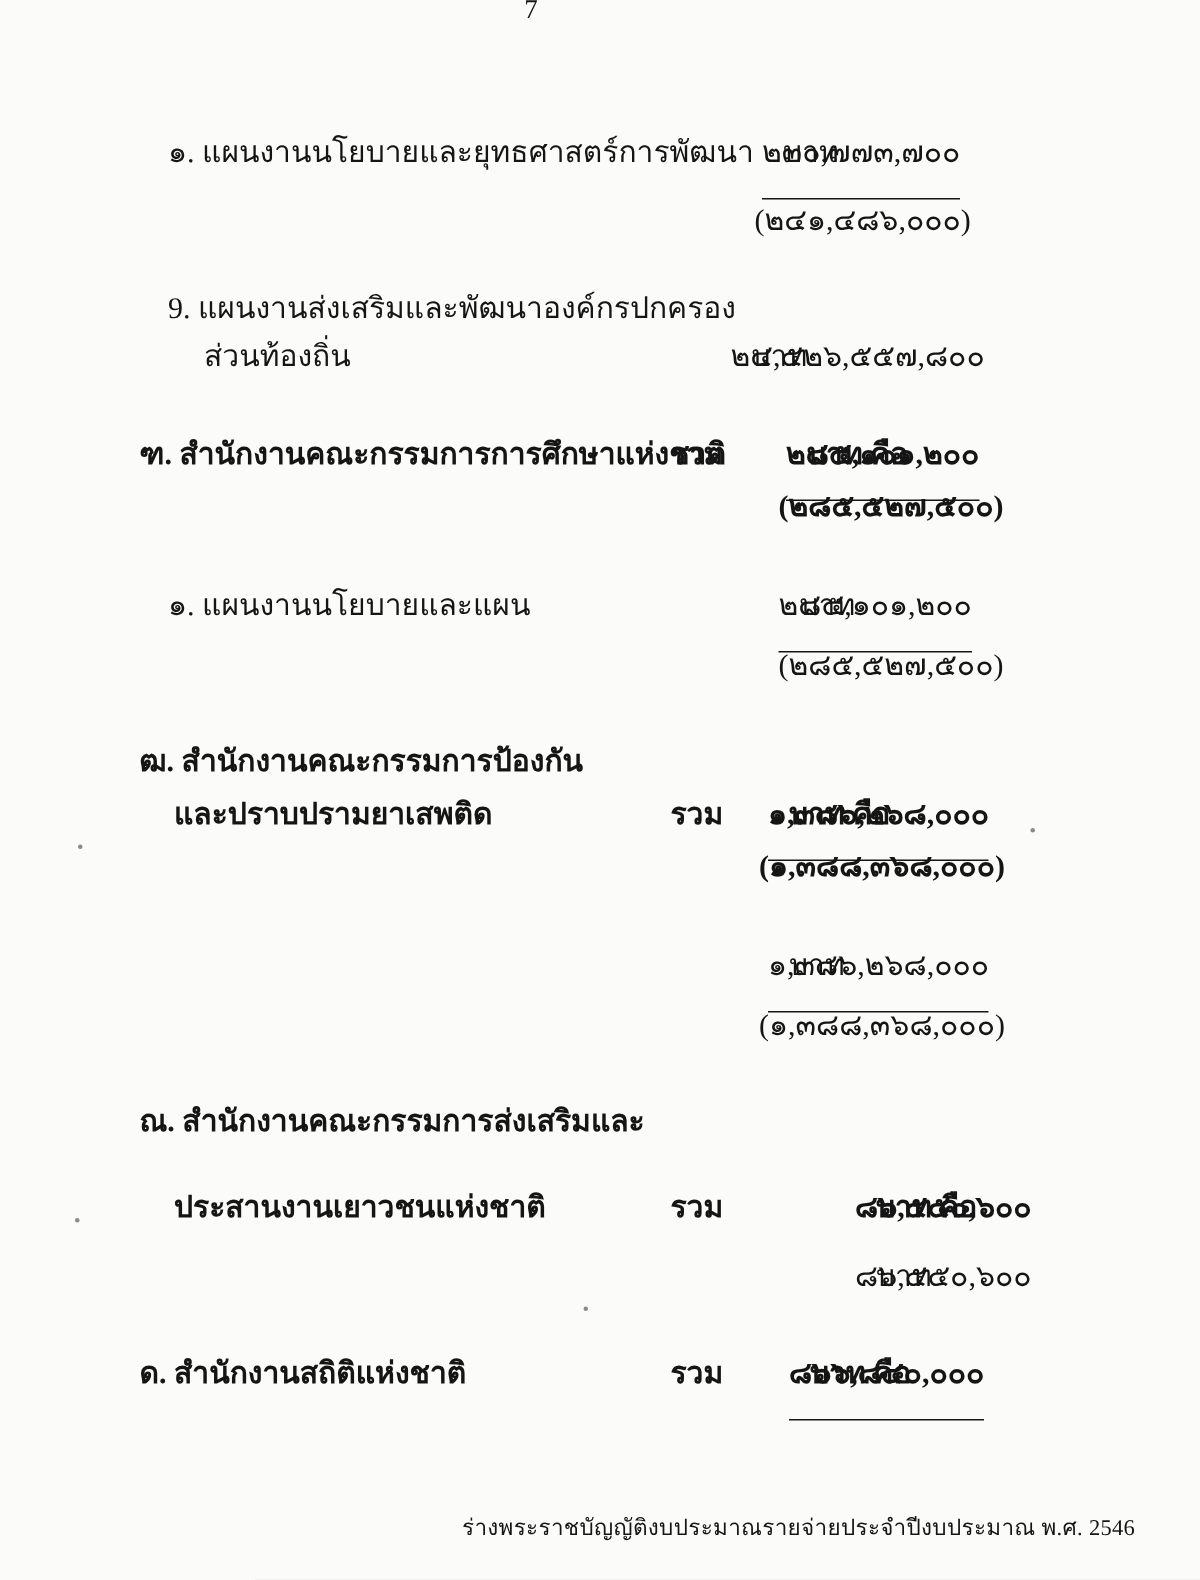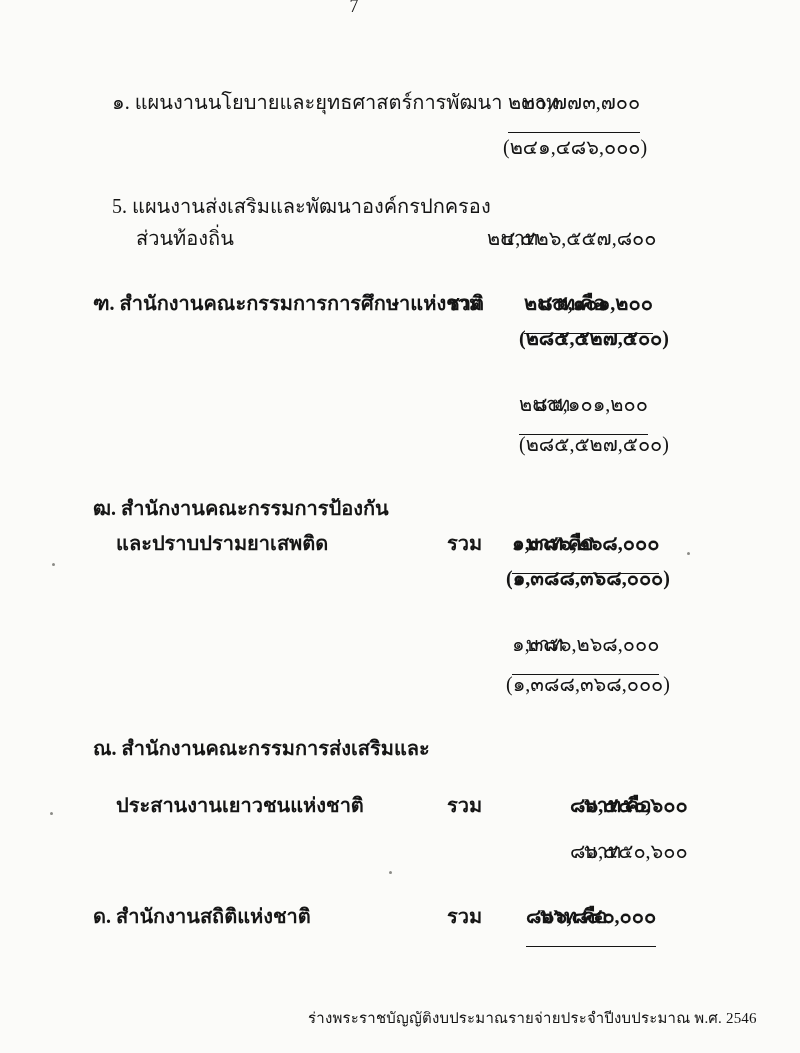--- a/index.html
+++ b/index.html
@@ -33,37 +33,38 @@
 
   <div class="line" style="top:86px">
     <span style="left:112px">๑. แผนงานนโยบายและยุทธศาสตร์การพัฒนา</span>
     <span class="amt u" style="left:508px"><span class="num">๒๓๐,๗๗๓,๗๐๐</span><span class="unit">บาท</span></span>
   </div>
   <div class="line" style="top:131px">
     <span style="left:503px">(๒๔๑,๔๘๖,๐๐๐)</span>
   </div>
 
   <div class="line" style="top:190px">
-    <span style="left:112px">5. แผนงานส่งเสริมและพัฒนาองค์กรปกครอง</span>
+    <span style="left:112px">9. แผนงานส่งเสริมและพัฒนาองค์กรปกครอง</span>
   </div>
   <div class="line" style="top:222px">
     <span style="left:136px">ส่วนท้องถิ่น</span>
     <span class="amt" style="left:487px"><span class="num">๒๔,๕๒๖,๕๕๗,๘๐๐</span><span class="unit">บาท</span></span>
   </div>
 
   <div class="line sec" style="top:287px">
     <span style="left:93px">ฑ. สำนักงานคณะกรรมการการศึกษาแห่งชาติ</span>
     <span style="left:447px">รวม</span>
     <span class="amt u" style="left:524px"><span class="num">๒๘๕,๑๐๑,๒๐๐</span><span class="unit">บาท  คือ</span></span>
   </div>
   <div class="line sec" style="top:322px">
     <span style="left:519px">(๒๘๕,๕๒๗,๕๐๐)</span>
   </div>
 
   <div class="line" style="top:388px">
+    <span style="left:112px">๑. แผนงานนโยบายและแผน</span>
     <span class="amt u" style="left:519px"><span class="num">๒๘๕,๑๐๑,๒๐๐</span><span class="unit">บาท</span></span>
   </div>
   <div class="line" style="top:428px">
     <span style="left:519px">(๒๘๕,๕๒๗,๕๐๐)</span>
   </div>
 
   <div class="line sec" style="top:492px">
     <span style="left:93px">ฒ. สำนักงานคณะกรรมการป้องกัน</span>
   </div>
   <div class="line sec" style="top:527px">

